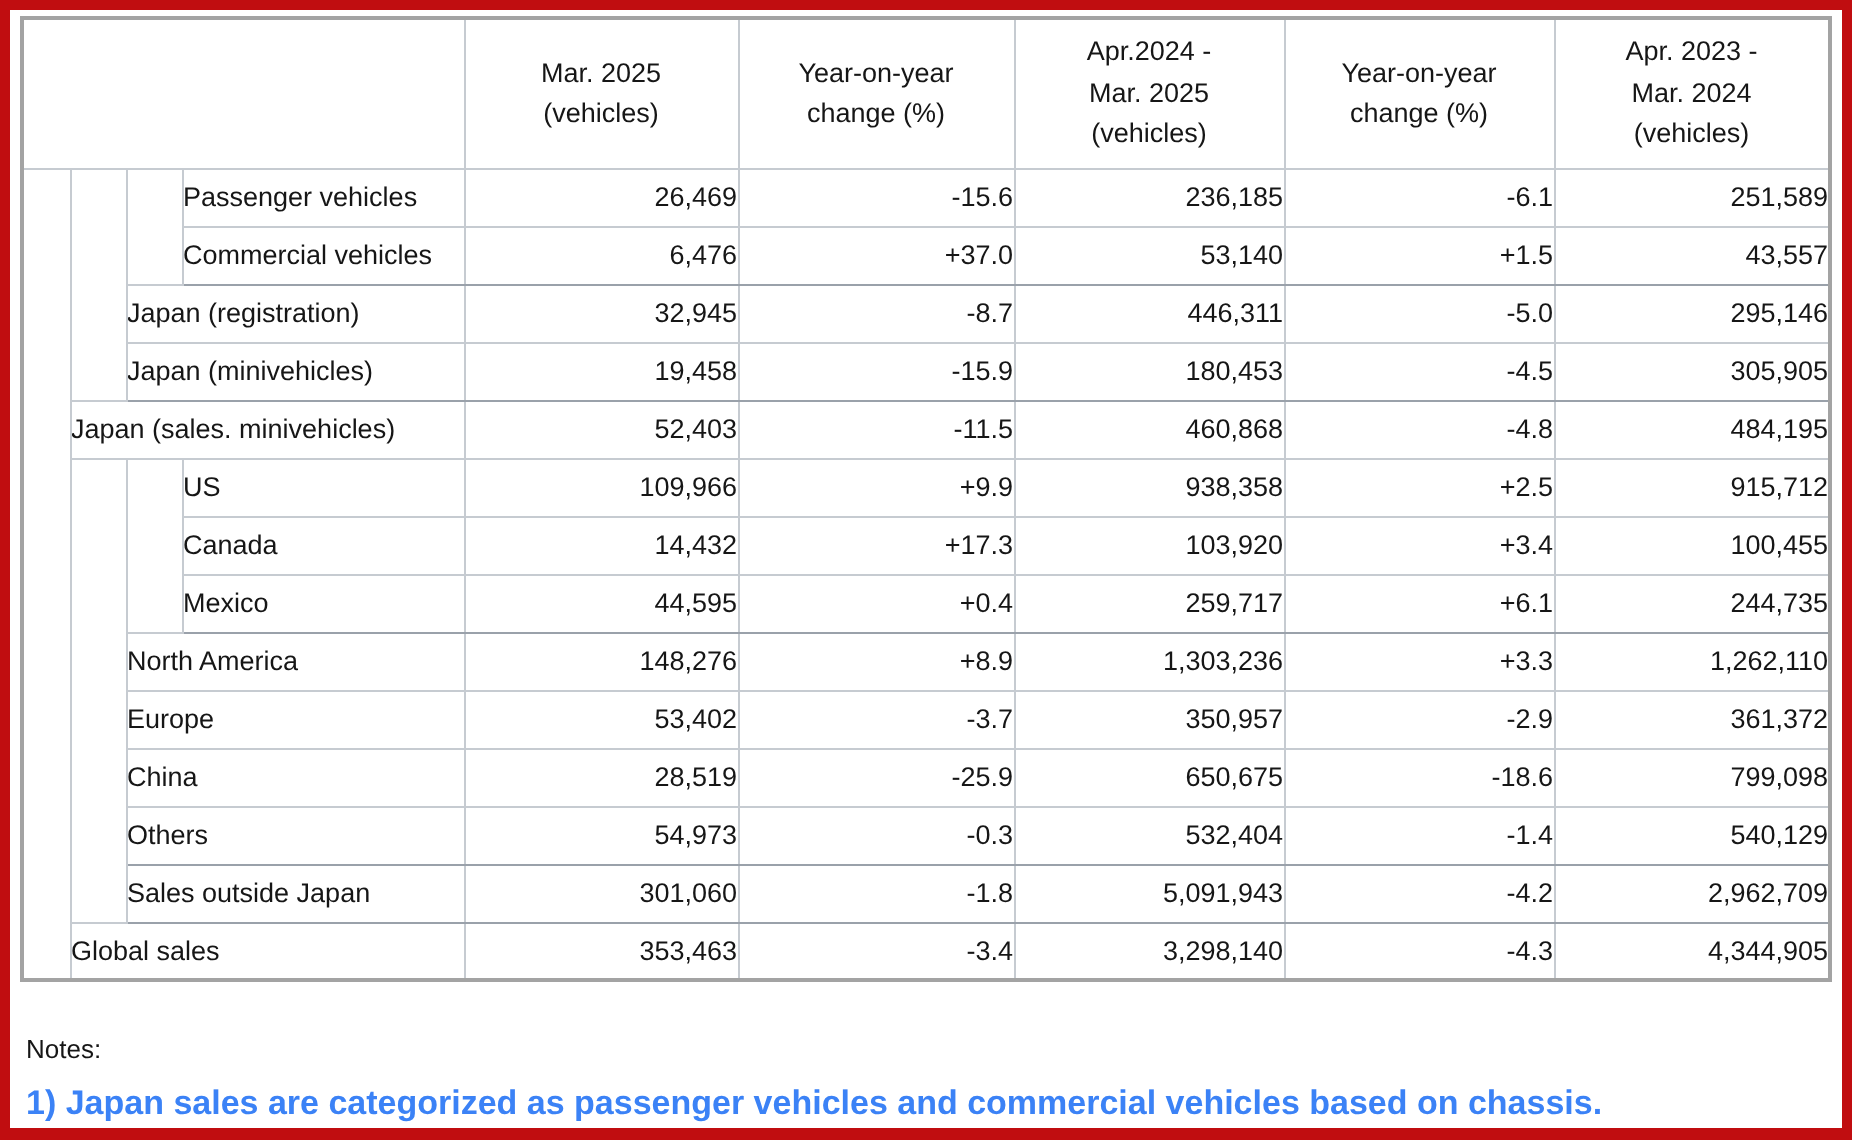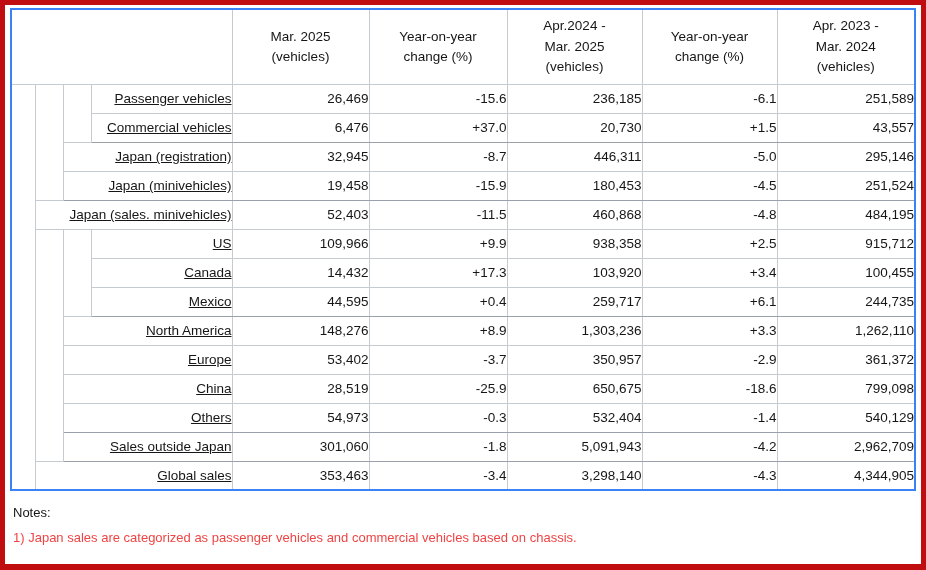--- a/index.html
+++ b/index.html
@@ -17,69 +17,69 @@
     width: 926px;
     height: 570px;
     border: 5px solid #c00d10;
     border-bottom-width: 6px;
     background: #ffffff;
     padding: 3px 4px 0 4px;
   }
   table.sales {
     border-collapse: collapse;
     table-layout: fixed;
-    border: 2px solid #3b82f6;
+    border: 2px solid #a3a3a3;
     margin-left: 1px;
   }
   table.sales td {
     border: 1px solid #c6cbd1;
     font-size: 13.5px;
     color: #161616;
     padding: 0;
     overflow: hidden;
   }
   tr.hrow { height: 75px; }
   tr.drow { height: 29px; }
   td.hdr {
     text-align: center;
     vertical-align: middle;
     white-space: pre-line;
     line-height: 1.5;
     padding: 1px 4px;
   }
   td.lbl {
-    text-align: right;
+    text-align: left;
     vertical-align: middle;
     white-space: nowrap;
-    text-decoration: underline;
   }
   td.num {
     text-align: right;
     vertical-align: middle;
     padding-right: 8px;
     white-space: nowrap;
   }
   td.ind { background: #ffffff; }
   
   tr.sep td { border-bottom-color: #9aa1aa; }
   td.grpb { border-bottom-color: #9aa1aa; }
   
   td.nudge1 { padding-right: 40px; }
   td.nudge2 { padding-right: 24px; }
   .notes {
-    margin: 14px 0 0 4px;
+    margin: 26px 0 0 4px;
   }
   .notes-title {
     font-size: 13px;
     color: #161616;
   }
   .note-item {
     margin-top: 10px;
-    font-size: 13px;
-    color: #ef4444;
+    font-size: 17px;
+    color: #3b82f6;
+    font-weight: bold;
   }
 </style>
 </head>
 <body>
 
 <div class="frame">
 
   <table class="sales">
     <colgroup>
       <col style="width:24px">
@@ -119,41 +119,41 @@
       <td class="num">-15.6</td>
       <td class="num">236,185</td>
       <td class="num">-6.1</td>
       <td class="num">251,589</td>
     </tr>
 
     <tr class="drow sep">
       <td class="lbl">Commercial vehicles</td>
       <td class="num">6,476</td>
       <td class="num">+37.0</td>
-      <td class="num">20,730</td>
+      <td class="num">53,140</td>
       <td class="num">+1.5</td>
       <td class="num">43,557</td>
     </tr>
 
     <tr class="drow">
       <td class="lbl" colspan="2">Japan (registration)</td>
       <td class="num">32,945</td>
       <td class="num">-8.7</td>
       <td class="num">446,311</td>
       <td class="num">-5.0</td>
       <td class="num">295,146</td>
     </tr>
 
     <tr class="drow sep">
       <td class="lbl" colspan="2">Japan (minivehicles)</td>
       <td class="num">19,458</td>
       <td class="num">-15.9</td>
       <td class="num">180,453</td>
       <td class="num">-4.5</td>
-      <td class="num">251,524</td>
+      <td class="num">305,905</td>
     </tr>
 
     <tr class="drow">
       <td class="lbl" colspan="3">Japan (sales. minivehicles)</td>
       <td class="num">52,403</td>
       <td class="num">-11.5</td>
       <td class="num">460,868</td>
       <td class="num">-4.8</td>
       <td class="num">484,195</td>
     </tr>

